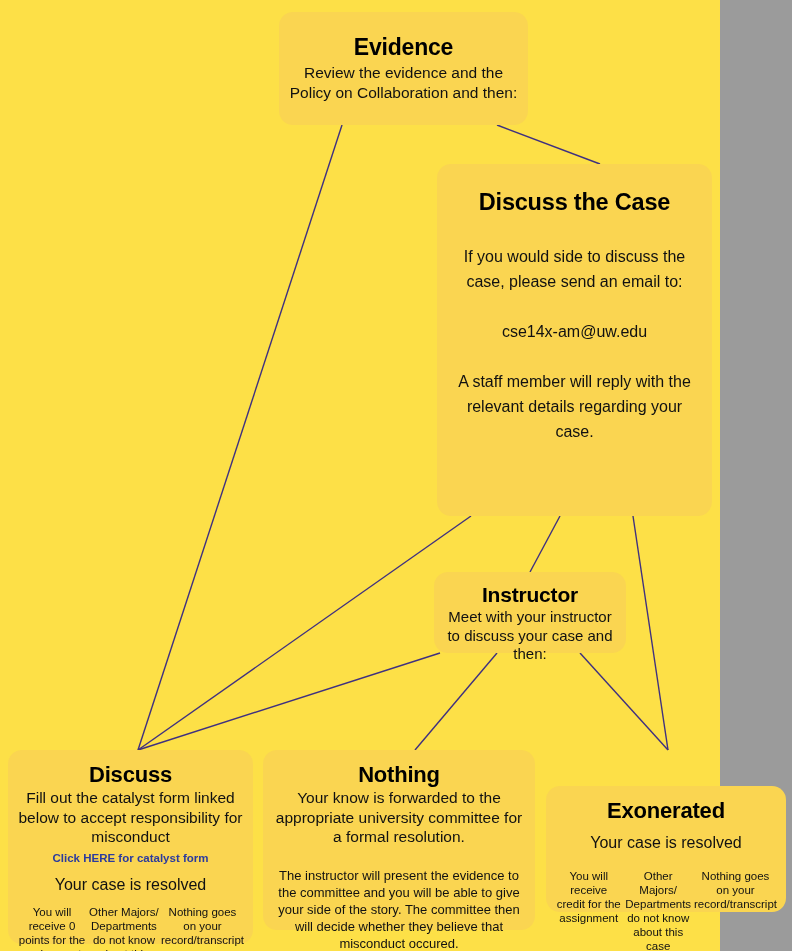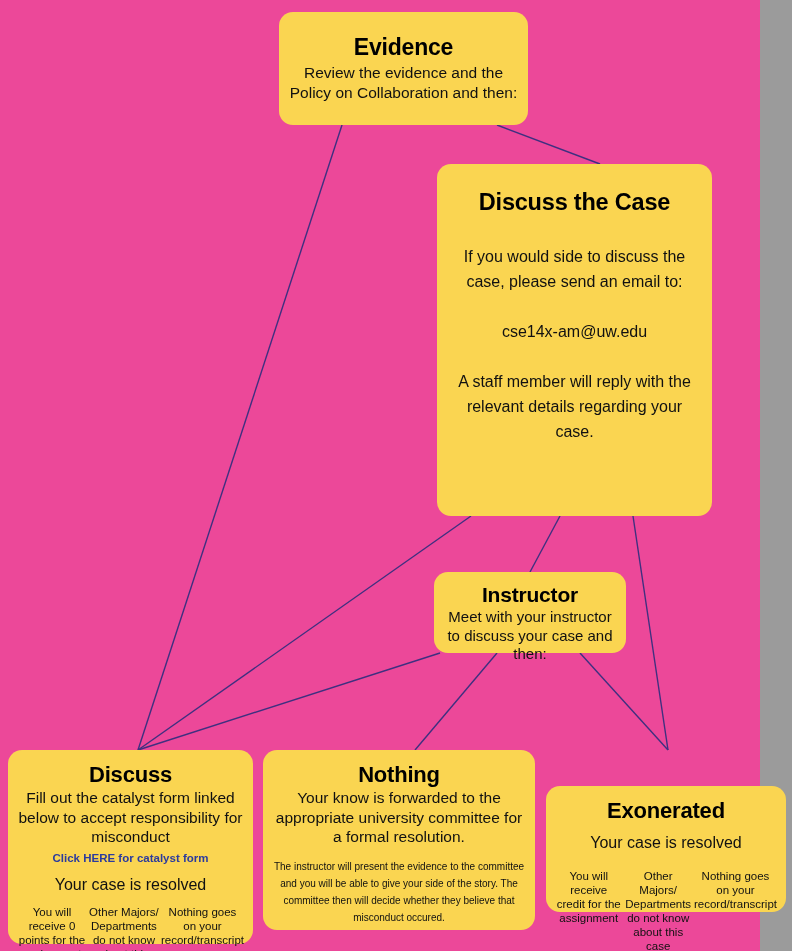--- a/index.html
+++ b/index.html
@@ -10,22 +10,21 @@
   body {
     width: 792px;
     height: 951px;
     font-family: "Liberation Sans", sans-serif;
     overflow: hidden;
   }
   #canvas {
     position: relative;
     width: 720px;
     height: 951px;
-    background: #ec4899;
-    padding-left: 40px;
+    background: #fde047;
   }
   #edges {
     position: absolute;
     left: 0; top: 0;
     width: 792px;
     height: 951px;
     pointer-events: none;
   }
   .node {
     position: absolute;
@@ -101,23 +100,23 @@
     padding: 11px 8px 0 8px;
   }
   #node-informal .cols { margin-top: 10px; }
 
   
   #node-forward {
     left: 263px; top: 750px; width: 272px; height: 180px;
     padding: 11px 10px 0 10px;
   }
   #node-forward .detail {
-    font-size: 10px;
+    font-size: 13px;
     line-height: 17px;
-    margin-top: 11px;
+    margin-top: 20px;
   }
 
   
   #node-exonerated {
     left: 546px; top: 786px; width: 240px; height: 126px;
     padding: 11px 8px 0 8px;
   }
   #node-exonerated .cols { margin-top: 16px; }
 </style>
 </head>

